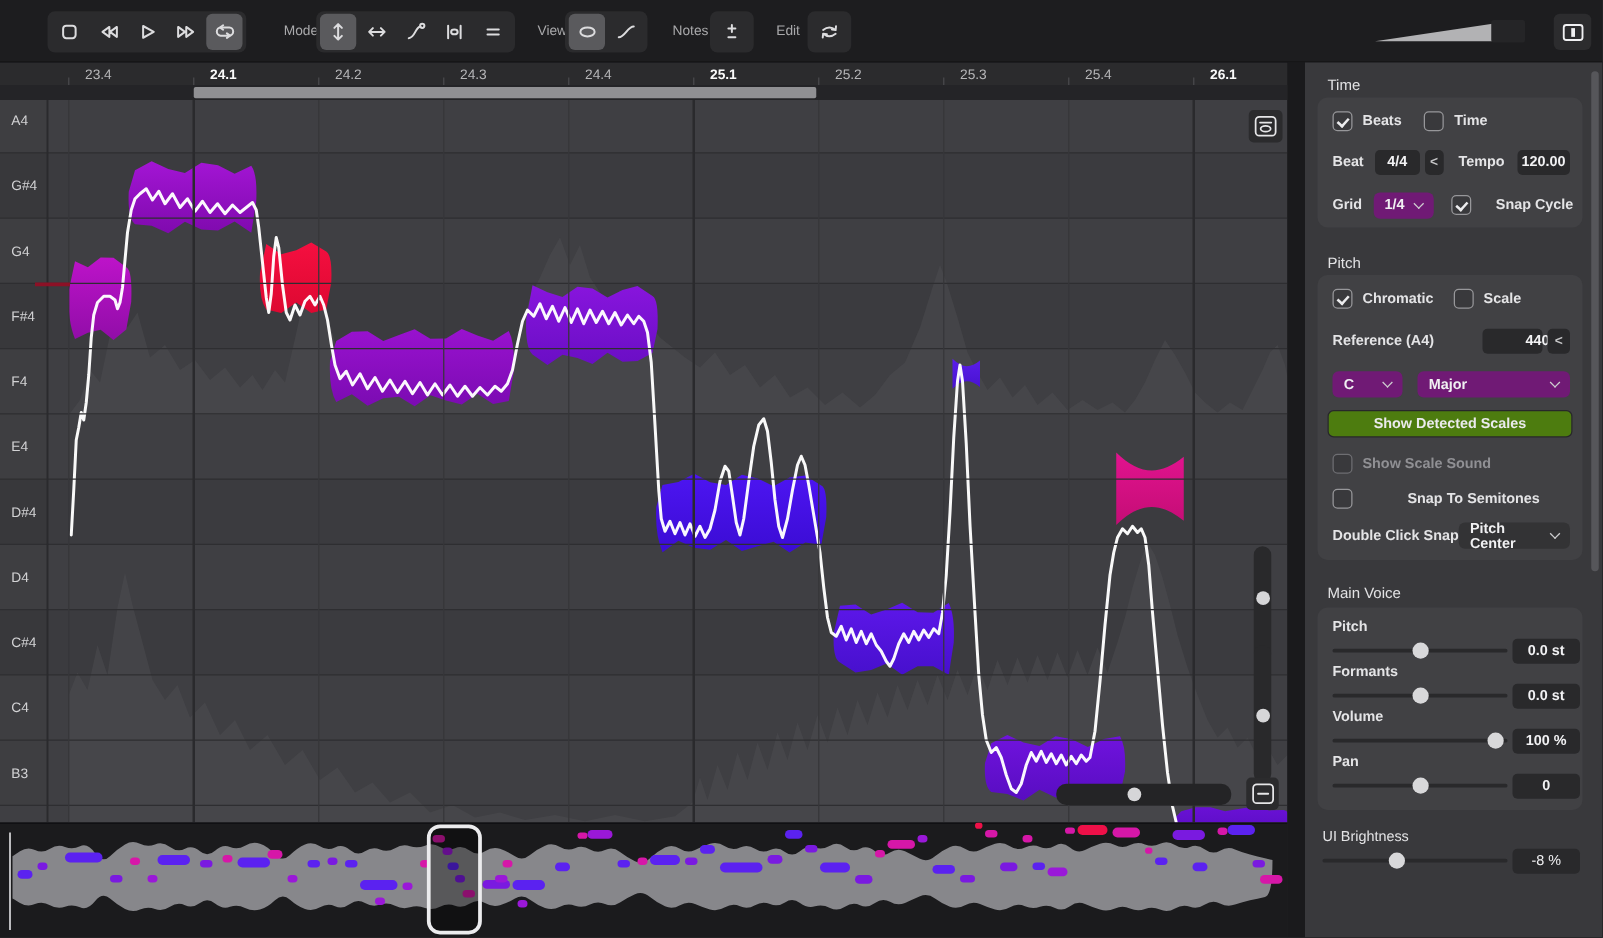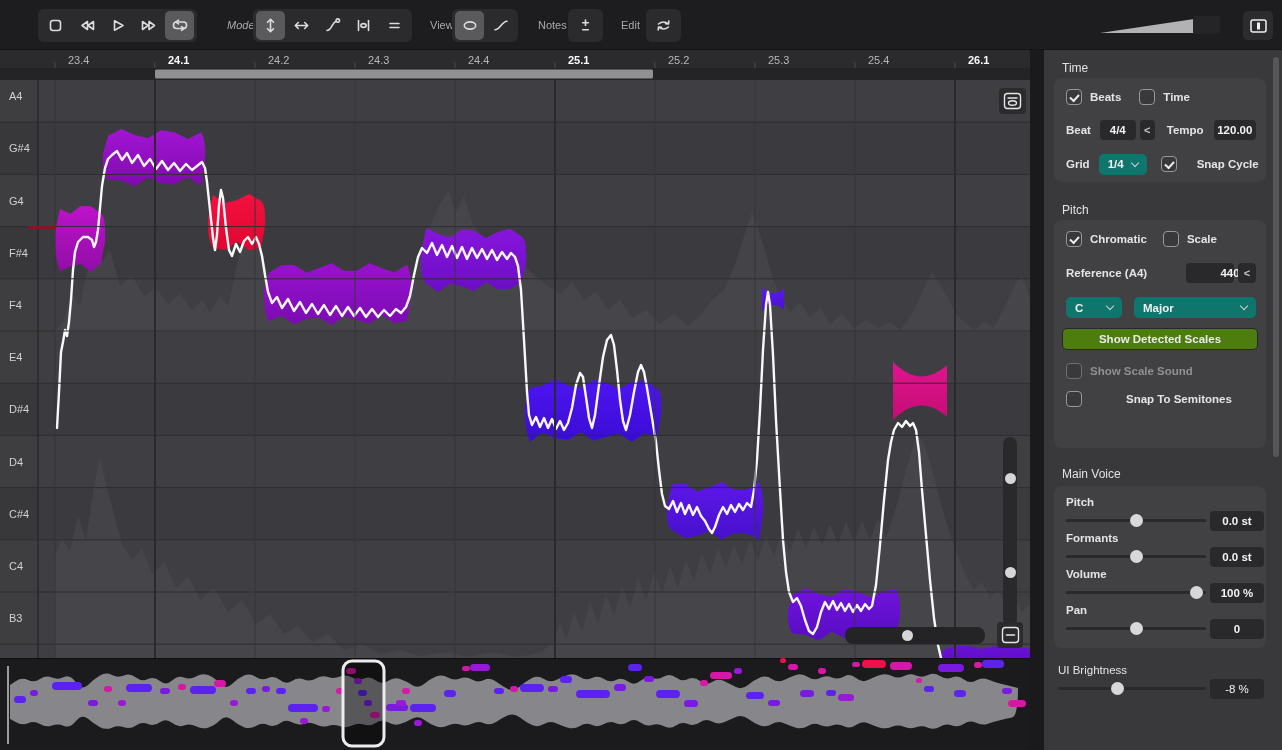--- a/index.html
+++ b/index.html
@@ -32,21 +32,21 @@
   .p-header{position:absolute;left:18px;font-size:12px;color:#e2e2e4;}
   .group{position:absolute;left:10px;width:212px;background:#414144;border-radius:8px;font-weight:bold;}
   .g-row{position:absolute;left:12px;right:10px;height:20px;display:flex;align-items:center;}
   .lbl{font-size:11.5px;color:#e4e4e6;white-space:nowrap;}
   .lbl.dim{color:#909094;}
   .cb{position:relative;width:16px;height:16px;border:1.5px solid #97979a;border-radius:4px;background:#39393c;flex:none;}
   .cb.dim{border-color:#6e6e72;}
   .cb.on::after{content:"";position:absolute;left:3px;top:3.5px;width:7px;height:4px;border-left:2px solid #ececee;border-bottom:2px solid #ececee;transform:rotate(-48deg);}
   .vbox{background:#29292b;border-radius:4px;color:#f2f2f4;font-size:11.5px;display:flex;align-items:center;justify-content:center;height:20px;}
   .sbtn{background:#29292b;border-radius:4px;color:#c6c6c8;font-size:11px;width:18px;height:20px;display:flex;align-items:center;justify-content:center;}
-  .dd{background:#0f766e;border-radius:5px;height:21px;display:flex;align-items:center;justify-content:space-between;padding:0 9px;color:#f0f0f2;font-size:11.5px;}
+  .dd{background:#701a75;border-radius:5px;height:21px;display:flex;align-items:center;justify-content:space-between;padding:0 9px;color:#f0f0f2;font-size:11.5px;}
   .chev{width:6px;height:6px;border-right:1.7px solid #cfcfd1;border-bottom:1.7px solid #cfcfd1;transform:rotate(45deg);margin-top:-3px;flex:none;margin-left:8px;}
   .pbtn{position:absolute;background:#4d7c0f;border:1px solid #28282a;border-radius:5px;color:#eaeaec;font-size:11.5px;display:flex;align-items:center;justify-content:center;}
   .sl-label{position:absolute;font-size:11.5px;color:#e4e4e6;}
   .sl-track{position:absolute;height:3px;background:#29292b;border-radius:2px;}
   .sl-thumb{position:absolute;top:-5px;width:13px;height:13px;border-radius:50%;background:#d8d8da;}
   .pscroll{position:absolute;left:1273px;top:57px;width:6px;height:400px;background:#56565a;border-radius:3px;}
 </style>
 </head>
 <body>
 
@@ -76,21 +76,21 @@
         </div>
       <div class="tb-btn sel">
           <svg width="18" height="17">
             <path d="M5.5,5 h7 a3,3.2 0 0 1 0,6.5 h-7 a3,3.2 0 0 1 0,-6.5"></path>
             <path d="M7.5,3.2 L5,5 L7.5,6.8"></path>
             <path d="M10.5,9.7 L13,11.5 L10.5,13.3"></path>
           </svg>
         </div>
     </div>
 
-    <span class="tb-label" style="left:227px;font-style:italic;">Mode</span>
+    <span class="tb-label" style="left:227px;">Mode</span>
     <div class="tb-group" style="left:253px;">
       <div class="tb-btn sel">
           <svg width="17" height="17">
             <path d="M8.5,2.5 v12 M5.5,5.3 l3,-3 3,3 M5.5,11.7 l3,3 3,-3"></path>
           </svg>
         </div>
       <div class="tb-btn">
           <svg width="17" height="17">
             <path d="M2.5,8.5 h12 M5.3,5.5 l-3,3 3,3 M11.7,5.5 l3,3 -3,3"></path>
           </svg>
@@ -452,20 +452,27 @@
       </div>
       <div class="pbtn" style="left:8px;right:8px;top:108px;height:22px;">Show Detected Scales</div>
       <div class="g-row" style="top:141px;">
         <div class="cb dim"></div>
         <span class="lbl dim" style="margin-left:8px;">Show Scale Sound</span>
       </div>
       <div class="g-row" style="top:169px;gap:36px;">
         <div class="cb"></div>
         <span class="lbl" style="margin-left:8px;">Snap To Semitones</span>
       </div>
+      <div class="g-row" style="top:198px;height:21px;">
+        <span class="lbl">Double Click Snap</span>
+        <div class="dd" style="margin-left:auto;width:96px;background:#333335;">
+          <span>Pitch Center</span>
+          <span class="chev"></span>
+        </div>
+      </div>
     </div>
 
     <div class="p-header" style="top:417px;">Main Voice</div>
     <div class="group" style="top:436px;height:162px;" id="mv-group">
         <div class="sl-label" style="left: 12px; top: 10px;">Pitch</div>
         <div class="sl-track" style="left: 12px; top: 33px; width: 140px;">
           <div class="sl-thumb" style="left: 63.5px;"></div>
         </div>
         <div class="vbox" style="position: absolute; left: 156px; top: 25px; width: 54px;">0.0 st</div>
         <div class="sl-label" style="left: 12px; top: 46px;">Formants</div>

